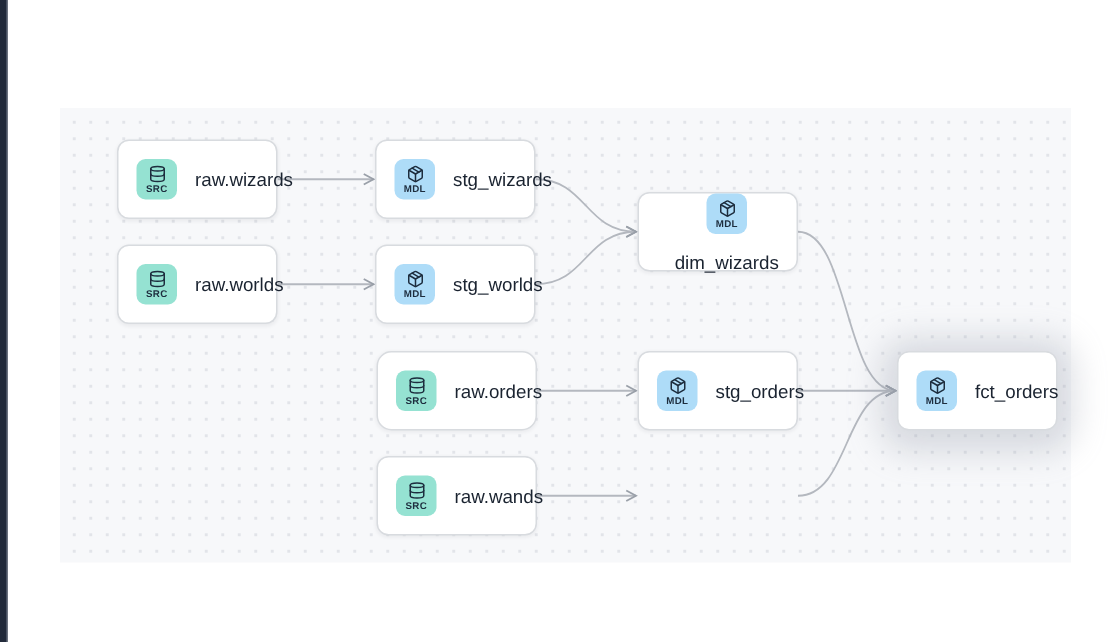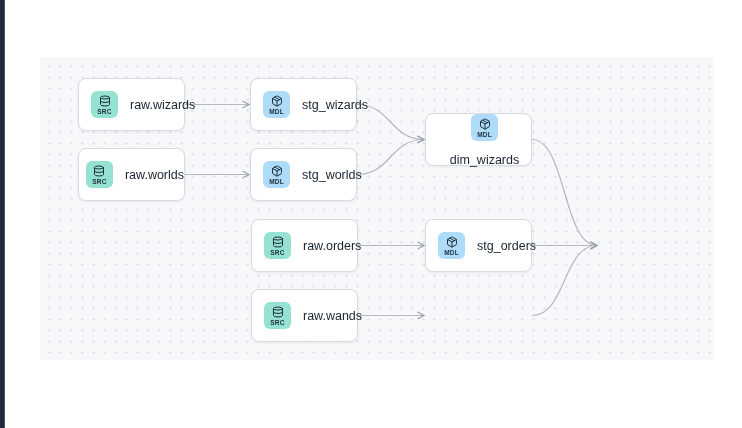--- a/index.html
+++ b/index.html
@@ -6,21 +6,21 @@
   body{
     width:742px;height:428px;position:relative;overflow:hidden;
     background:#ffffff;
     font-family:"Liberation Sans","DejaVu Sans",sans-serif;
   }
   .sidebar-edge{
     position:absolute;left:0;top:0;width:5px;height:428px;
     background:#222a3a;border-right:1px solid #4a5263;box-sizing:border-box;
   }
   .canvas{
-    position:absolute;left:40px;top:57px;width:674px;height:303px;
+    position:absolute;left:40px;top:72px;width:674px;height:303px;
     background-color:#f7f8fa;
     background-image:radial-gradient(circle,#e2e4e9 1px,transparent 1.3px);
     background-size:11px 11px;
     background-position:4px 4px;
   }
   .edge-layer{position:absolute;left:0;top:0;width:674px;height:303px;pointer-events:none;}
   .edge-layer path.edge{fill:none;stroke-width:1.2px;}
   .node{
     position:absolute;width:107px;height:53px;box-sizing:border-box;
     background:#ffffff;border:1px solid #d8dbdf;border-radius:8px;
@@ -82,21 +82,21 @@
         <svg width="12" height="12" viewBox="0 0 24 24" fill="none" stroke="#1d2d3e" stroke-width="2" stroke-linecap="round" stroke-linejoin="round">
           <path d="m7.5 4.27 9 5.15"></path>
           <path d="M21 8a2 2 0 0 0-1-1.73l-7-4a2 2 0 0 0-2 0l-7 4A2 2 0 0 0 3 8v8a2 2 0 0 0 1 1.73l7 4a2 2 0 0 0 2 0l7-4A2 2 0 0 0 21 16Z"></path>
           <path d="m3.3 7 8.7 5 8.7-5"></path>
           <path d="M12 22V12"></path>
         </svg>
         <span class="badge-label">MDL</span>
       </div>
       <span class="node-label">stg_wizards</span>
     </div>
-    <div class="node" style="left: 38px; top: 91px; justify-content: flex-end;">
+    <div class="node" style="left: 38px; top: 91px;">
       <div class="badge" style="background: rgb(149, 226, 210);">
         <svg width="12" height="12" viewBox="0 0 24 24" fill="none" stroke="#1d2d3e" stroke-width="2" stroke-linecap="round" stroke-linejoin="round">
           <ellipse cx="12" cy="5" rx="9" ry="3"></ellipse>
           <path d="M3 5v14a9 3 0 0 0 18 0V5"></path>
           <path d="M3 12a9 3 0 0 0 18 0"></path>
         </svg>
         <span class="badge-label">SRC</span>
       </div>
       <span class="node-label">raw.worlds</span>
     </div>
@@ -117,21 +117,21 @@
         <svg width="12" height="12" viewBox="0 0 24 24" fill="none" stroke="#1d2d3e" stroke-width="2" stroke-linecap="round" stroke-linejoin="round">
           <path d="m7.5 4.27 9 5.15"></path>
           <path d="M21 8a2 2 0 0 0-1-1.73l-7-4a2 2 0 0 0-2 0l-7 4A2 2 0 0 0 3 8v8a2 2 0 0 0 1 1.73l7 4a2 2 0 0 0 2 0l7-4A2 2 0 0 0 21 16Z"></path>
           <path d="m3.3 7 8.7 5 8.7-5"></path>
           <path d="M12 22V12"></path>
         </svg>
         <span class="badge-label">MDL</span>
       </div>
       <span class="node-label">dim_wizards</span>
     </div>
-    <div class="node" style="left: 211px; top: 162px;">
+    <div class="node" style="left: 211px; top: 162px; border-radius: 10px;">
       <div class="badge" style="background: rgb(149, 226, 210);">
         <svg width="12" height="12" viewBox="0 0 24 24" fill="none" stroke="#1d2d3e" stroke-width="2" stroke-linecap="round" stroke-linejoin="round">
           <ellipse cx="12" cy="5" rx="9" ry="3"></ellipse>
           <path d="M3 5v14a9 3 0 0 0 18 0V5"></path>
           <path d="M3 12a9 3 0 0 0 18 0"></path>
         </svg>
         <span class="badge-label">SRC</span>
       </div>
       <span class="node-label">raw.orders</span>
     </div>
@@ -140,20 +140,32 @@
         <svg width="12" height="12" viewBox="0 0 24 24" fill="none" stroke="#1d2d3e" stroke-width="2" stroke-linecap="round" stroke-linejoin="round">
           <path d="m7.5 4.27 9 5.15"></path>
           <path d="M21 8a2 2 0 0 0-1-1.73l-7-4a2 2 0 0 0-2 0l-7 4A2 2 0 0 0 3 8v8a2 2 0 0 0 1 1.73l7 4a2 2 0 0 0 2 0l7-4A2 2 0 0 0 21 16Z"></path>
           <path d="m3.3 7 8.7 5 8.7-5"></path>
           <path d="M12 22V12"></path>
         </svg>
         <span class="badge-label">MDL</span>
       </div>
       <span class="node-label">stg_orders</span>
     </div>
+    <div class="node highlighted" style="left: 558px; top: 162px;">
+      <div class="badge" style="background: rgb(174, 220, 248);">
+        <svg width="12" height="12" viewBox="0 0 24 24" fill="none" stroke="#1d2d3e" stroke-width="2" stroke-linecap="round" stroke-linejoin="round">
+          <path d="m7.5 4.27 9 5.15"></path>
+          <path d="M21 8a2 2 0 0 0-1-1.73l-7-4a2 2 0 0 0-2 0l-7 4A2 2 0 0 0 3 8v8a2 2 0 0 0 1 1.73l7 4a2 2 0 0 0 2 0l7-4A2 2 0 0 0 21 16Z"></path>
+          <path d="m3.3 7 8.7 5 8.7-5"></path>
+          <path d="M12 22V12"></path>
+        </svg>
+        <span class="badge-label">MDL</span>
+      </div>
+      <span class="node-label">fct_orders</span>
+    </div>
     <div class="node" style="left: 211px; top: 232px; align-items: center;">
       <div class="badge" style="background: rgb(149, 226, 210);">
         <svg width="12" height="12" viewBox="0 0 24 24" fill="none" stroke="#1d2d3e" stroke-width="2" stroke-linecap="round" stroke-linejoin="round">
           <ellipse cx="12" cy="5" rx="9" ry="3"></ellipse>
           <path d="M3 5v14a9 3 0 0 0 18 0V5"></path>
           <path d="M3 12a9 3 0 0 0 18 0"></path>
         </svg>
         <span class="badge-label">SRC</span>
       </div>
       <span class="node-label">raw.wands</span>

